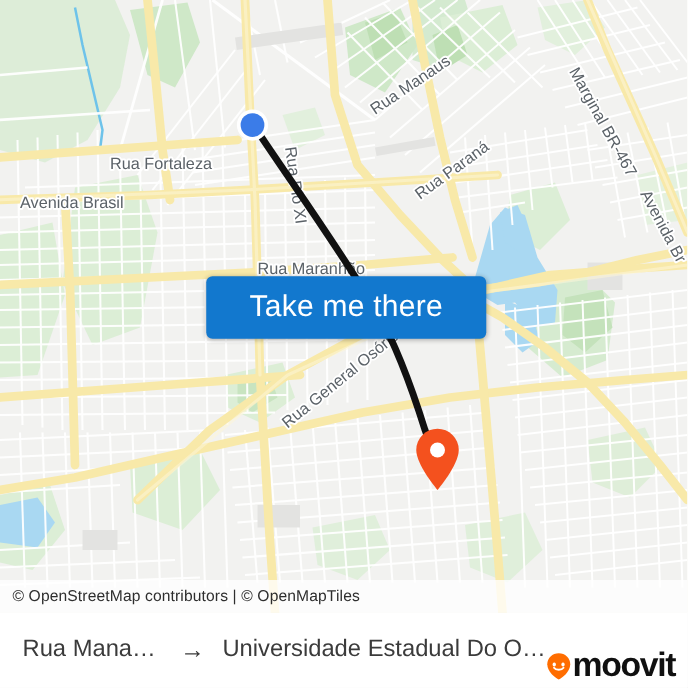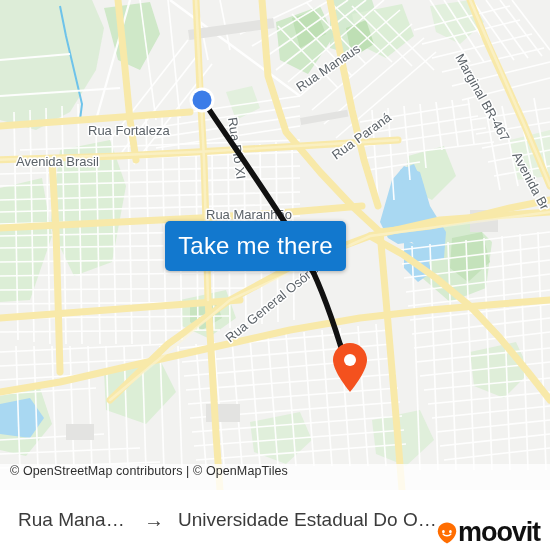--- a/index.html
+++ b/index.html
@@ -29,35 +29,36 @@
   }
   #map-svg { position: absolute; left: 0; top: 0; }
 
   
   #attribution {
     position: absolute;
     left: 0; top: 464px;
     width: 550px; height: 26px;
     background: rgba(255,255,255,0.78);
     display: flex;
+    align-items: center;
     padding-left: 10px;
     z-index: 40;
   }
   #attribution .attr-text {
     font-size: 12.5px;
     color: #2e2e2e;
     letter-spacing: 0.1px;
     white-space: nowrap;
   }
 
   
   #cta-button {
     position: absolute;
     left: 165px; top: 221px;
-    width: 181px; height: 50px;
+    width: 224px; height: 50px;
     background: #1278ce;
     border-radius: 5px;
     display: flex;
     align-items: center;
     justify-content: center;
     box-shadow: 0 1px 4px rgba(0,0,0,0.30);
     cursor: pointer;
     z-index: 30;
     border: none;
     padding: 0;

